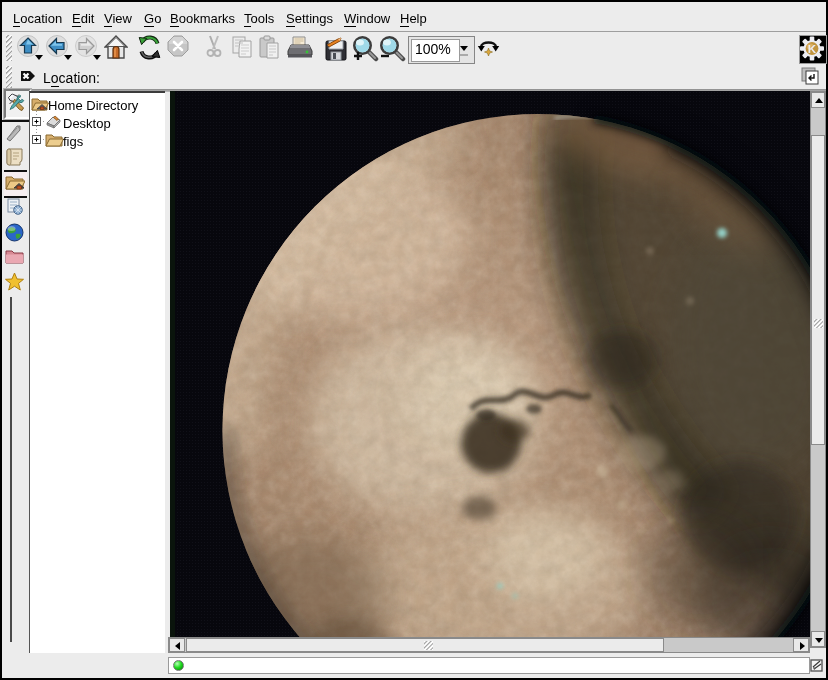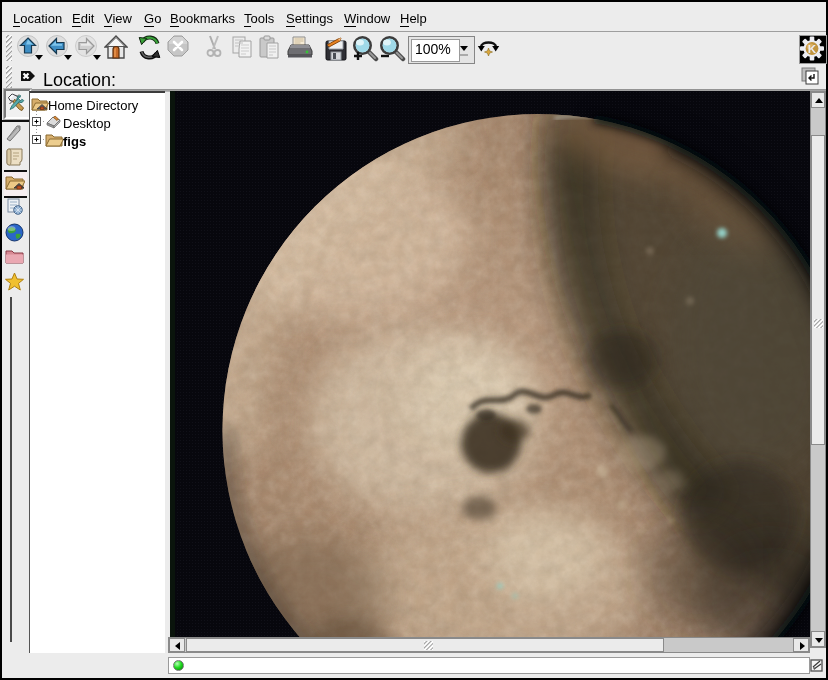--- a/index.html
+++ b/index.html
@@ -18,21 +18,21 @@
   background:linear-gradient(#8a8a8a,#bdbdbd);}
 .grip{position:absolute;width:6px;background:repeating-linear-gradient(135deg,#fafafa 0px,#fafafa 1px,#9f9f9f 1.6px,#9f9f9f 2.1px,#e9e9e9 2.7px,#e9e9e9 3.4px);}
 .tbtn{position:absolute;top:3px;width:24px;height:26px;}
 .dd{position:absolute;width:0;height:0;border-left:4px solid transparent;border-right:4px solid transparent;border-top:5px solid #000;}
 
 #zoomcombo{position:absolute;left:406px;top:4px;width:65px;height:26px;border:1px solid #868686;background:#e4e4e4;}
 #zoomfield{position:absolute;left:2px;top:2px;width:44px;height:20px;background:#fff;border:1px solid #9a9a9a;font-size:14px;padding:1px 0 0 3px;}
 
 #throbber{position:absolute;left:797px;top:3px;width:26px;height:27px;background:#000;border:1px solid #9a9a9a;}
 
-#loclabel{position:absolute;left:41px;top:6px;font-size:18px;}
+#loclabel{position:absolute;left:41px;top:6px;font-size:14px;}
 #locbox{position:absolute;left:98px;top:2px;width:691px;height:23px;border:1px solid #7c7c7c;background:#fff;}
 #locbox .arrowzone{position:absolute;right:0;top:0;width:15px;height:21px;background:#e9e9e9;}
 #loctext{position:absolute;left:22px;top:4px;font-size:13px;white-space:nowrap;letter-spacing:-0.42px;}
 #gobtn{position:absolute;left:799px;top:3px;width:19px;height:19px;}
 
 #tabcol{position:absolute;left:0;top:86px;width:27px;height:569px;background:#ececec;border-right:2px solid #1a1a1a;}
 .tabi{position:absolute;left:2px;width:23px;height:24px;}
 #tree{position:absolute;left:27px;top:89px;width:135px;height:564px;background:#fff;border-top:2px solid #3c3c3c;border-left:1px solid #555;}
 .trow{position:absolute;font-size:13px;white-space:nowrap;}
 
@@ -316,21 +316,21 @@
         <path d="M10 2 L13.5 5 L12 6.5 L8.5 3.5 Z" fill="#d8893a" stroke="#7a4a16" stroke-width="0.7"></path>
       </g>
 
       <g transform="translate(15,39)">
         <path d="M1 3 L7 3 L9 5 L17 5 L17 14 L1 14 Z" fill="#d8b070" stroke="#8a6a30"></path>
         <path d="M1 14 L4.5 7 L18.5 7 L15 14 Z" fill="#eccd8e" stroke="#8a6a30"></path>
       </g>
     </svg>
     <div class="trow" style="left:18px;top:5px;">Home Directory</div>
     <div class="trow" style="left:33px;top:23px;">Desktop</div>
-    <div class="trow" style="left:33px;top:41px;font-weight:bold;">figs</div>
+    <div class="trow" style="left:33px;top:41px;">figs</div>
   </div>
 
   <div id="view">
   <svg width="640" height="546" viewBox="0 0 640 546">
     <defs>
       <radialGradient id="moonbase" cx="36%" cy="40%" r="78%">
         <stop offset="0%" stop-color="#bb9c82"></stop>
         <stop offset="40%" stop-color="#a8896e"></stop>
         <stop offset="70%" stop-color="#9d7f67"></stop>
         <stop offset="100%" stop-color="#846b58"></stop>

